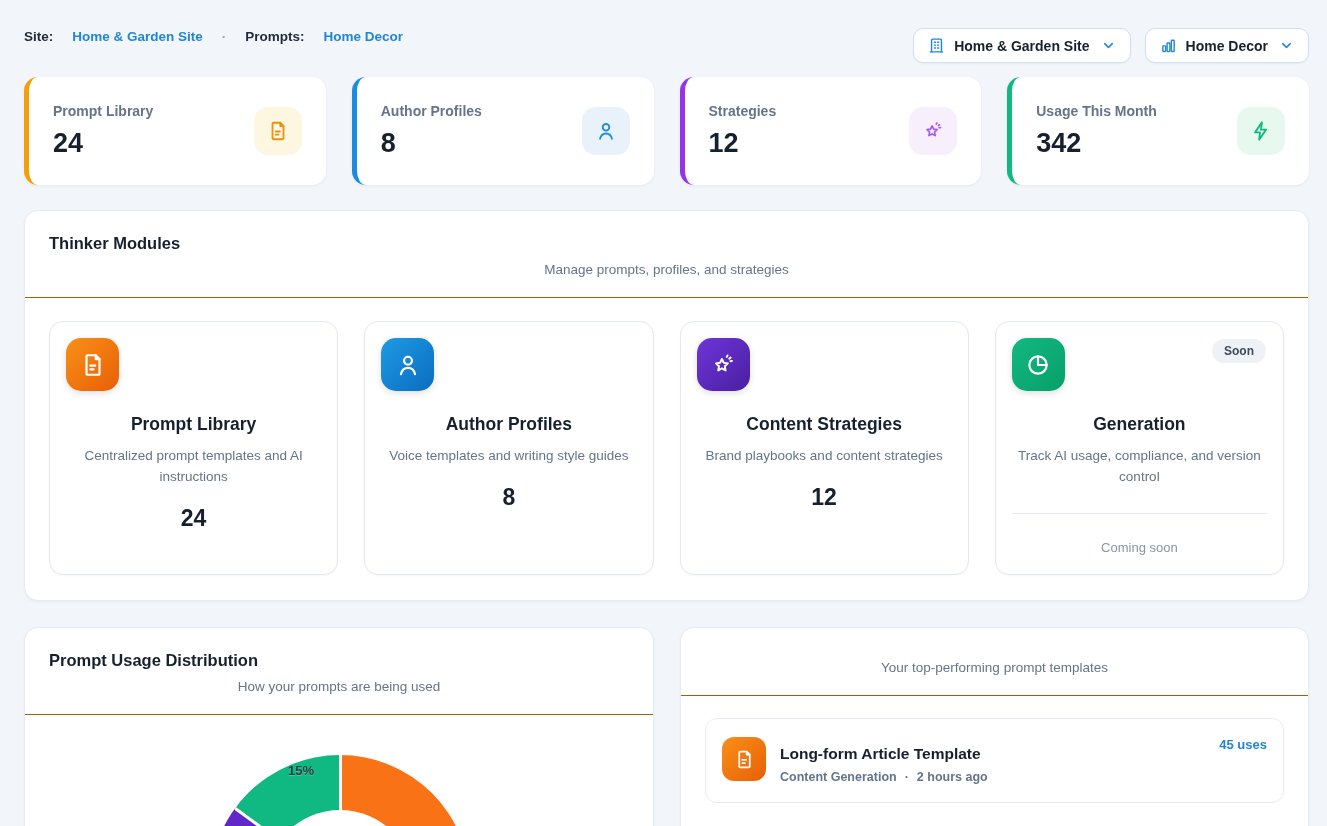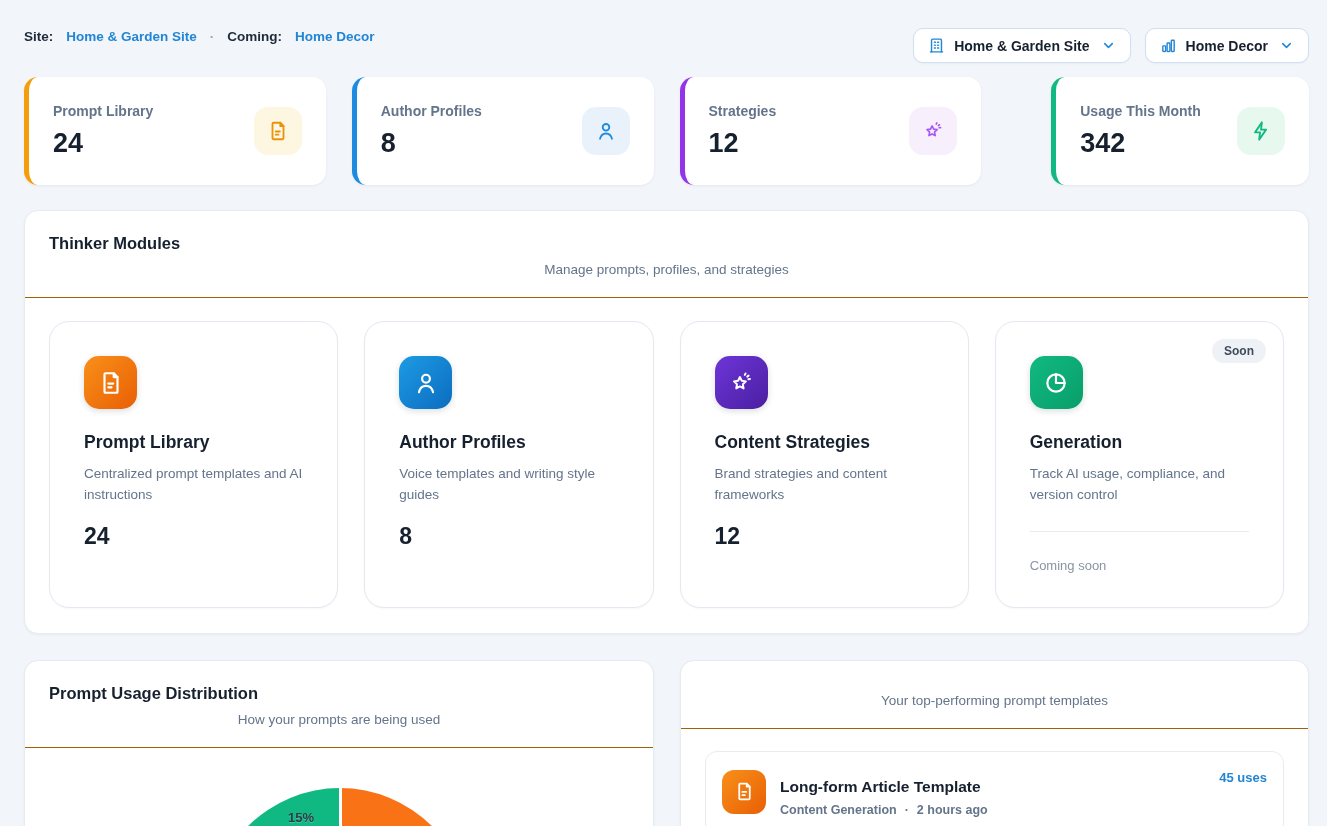--- a/index.html
+++ b/index.html
@@ -3,21 +3,21 @@
 <meta charset="utf-8">
 <style>
   * { margin:0; padding:0; box-sizing:border-box; }
   html,body { width:1327px; height:826px; overflow:hidden; }
   body { font-family:"Liberation Sans","DejaVu Sans",sans-serif; background:#f2f5f9; color:#16202e; }
   .page { position:relative; width:1327px; height:826px; overflow:hidden; }
 
   
   .topbar { display:flex; justify-content:space-between; align-items:flex-start; padding:20px 18px 12px 24px; }
   .page-title { font-size:25px; font-weight:800; letter-spacing:-0.3px; color:#16202e; }
-  .subtitle-row { display:flex; align-items:center; gap:13px; margin-top:9px; font-size:13.5px; font-weight:700; }
+  .subtitle-row { display:flex; align-items:center; gap:19px; margin-top:9px; font-size:13.5px; font-weight:700; }
   .subtitle-row .lbl { color:#1f2a3a; }
   .subtitle-row a { color:#2186d5; text-decoration:none; cursor:pointer; }
   .subtitle-row .dot { color:#9aa6b5; font-weight:700; }
   .selector-row { display:flex; gap:14px; margin-top:8px; }
   .selector-btn { display:flex; align-items:center; gap:9px; background:#ffffff; border:1px solid #cfe0f2;
                   border-radius:10px; padding:8px 14px; height:35px; cursor:pointer;
                   font-size:14px; font-weight:700; color:#16202e; box-shadow:0 1px 2px rgba(16,24,40,.04); }
   .selector-btn .b-icon { color:#2186d5; display:flex; }
   .selector-btn .chev { color:#2186d5; display:flex; margin-left:2px; }
 
@@ -31,22 +31,22 @@
   .stat-iconbox { width:48px; height:48px; border-radius:14px; display:flex; align-items:center; justify-content:center; }
   .stat-iconbox svg { width:22px; height:22px; }
 
   
   .modules-card { width:1285px; margin:25px 0 0 24px; background:#fff; border:1px solid #e7ecf2;
                   border-radius:14px; box-shadow:0 1px 3px rgba(16,24,40,.05); }
   .section-head { padding:23px 24px 20px 24px; border-bottom:1px solid #a16207; }
   .section-title { font-size:16.5px; font-weight:700; color:#16202e; }
   .section-sub { font-size:13.5px; color:#64748b; margin-top:9px;text-align:center; }
   .modules-grid { display:grid; grid-template-columns:repeat(4,1fr); gap:26px; padding:23px 24px 25px 24px; }
-  .module-card { position:relative; background:#fff; border:1px solid #e3e9f0; border-radius:20px;
-                 padding:34px; min-height:254px; cursor:pointer; box-shadow:0 1px 2px rgba(16,24,40,.03); }
+  .module-card { position:relative; background:#fff; border:1px solid #e3e9f0; border-radius:14px;
+                 padding:16px; min-height:254px; cursor:pointer; box-shadow:0 1px 2px rgba(16,24,40,.03);text-align:center; }
   .module-iconbox { width:53px; height:53px; border-radius:15px; display:flex; align-items:center;
                     justify-content:center; color:#fff; box-shadow:0 2px 6px rgba(16,24,40,.15); }
   .module-iconbox svg { width:26px; height:26px; }
   .module-title { font-size:17.5px; font-weight:800; color:#16202e; margin-top:23px; }
   .module-desc { font-size:13.5px; color:#64748b; line-height:1.55; margin-top:11px; }
   .module-count { font-size:23px; font-weight:800; color:#16202e; margin-top:17px; }
   .soon-badge { position:absolute; top:17px; right:17px; background:#eef2f7; color:#3f4a5a;
                 font-size:12px; font-weight:700; padding:5px 12px; border-radius:999px; }
   .module-divider { border:none; border-top:1px solid #e7ecf2; margin-top:25px; }
   .module-footer { font-size:13px; color:#8a94a6; margin-top:26px; }
@@ -56,21 +56,21 @@
   .panel { background:#fff; border:1px solid #e7ecf2; border-radius:14px; height:440px;
            box-shadow:0 1px 3px rgba(16,24,40,.05); overflow:hidden; position:relative; }
 
   
   .donut-wrap { position:absolute; left:185px; top:127px; width:260px; height:260px; }
   .donut { position:relative; width:260px; height:260px; border-radius:50%; }
   .donut-divider { position:absolute; left:calc(50% - 1.5px); top:0; width:3px; height:50%;
                    transform-origin:50% 100%; background:#fff; z-index:1; }
   .donut-hole { position:absolute; left:55px; top:55px; width:150px; height:150px; border-radius:50%;
                 background:#fff; z-index:2; }
-  .donut-label { position:absolute; left:78px; top:22px; z-index:3; font-size:13px; font-weight:800;
+  .donut-label { position:absolute; left:78px; top:8px; z-index:3; font-size:13px; font-weight:800;
                  color:#2f3b4c; text-shadow:0 1px 1px rgba(255,255,255,.25); }
 
   
   .prompt-list { padding:22px 24px; }
   .prompt-item { display:flex; align-items:center; gap:14px; border:1px solid #e7ecf2; border-radius:12px;
                  padding:15px 16px 18px 16px; cursor:pointer; background:#fff; }
   .prompt-iconbox { width:44px; height:44px; border-radius:12px; display:flex; align-items:center;
                     justify-content:center; color:#fff; flex:0 0 auto; }
   .prompt-iconbox svg { width:21px; height:21px; }
   .prompt-texts { flex:1 1 auto; }
@@ -84,21 +84,21 @@
 <body>
 
 <div class="page">
 
   <div class="topbar">
     <div>
       <div class="subtitle-row">
         <span class="lbl">Site:</span>
         <a>Home &amp; Garden Site</a>
         <span class="dot">·</span>
-        <span class="lbl">Coming:</span>
+        <span class="lbl">Prompts:</span>
         <a>Home Decor</a>
       </div>
     </div>
     <div class="selector-row">
       <button class="selector-btn">
         <span class="b-icon">
           <svg width="17" height="17" viewBox="0 0 24 24" fill="none" stroke="currentColor" stroke-width="2" stroke-linecap="round" stroke-linejoin="round">
             <path d="M5 21V4.5A1.5 1.5 0 0 1 6.5 3h11A1.5 1.5 0 0 1 19 4.5V21"></path>
             <line x1="3.5" y1="21" x2="20.5" y2="21"></line>
             <path d="M9 7.5h1.5M13.5 7.5H15M9 11.5h1.5M13.5 11.5H15M9 15.5h1.5M13.5 15.5H15"></path>
@@ -165,21 +165,21 @@
         <div class="stat-value">12</div>
       </div>
       <div class="stat-iconbox" style="background-color: rgb(247, 240, 252); color: rgb(168, 85, 247);">
         <svg viewBox="0 0 24 24" fill="none" stroke="currentColor" stroke-width="1.8" stroke-linecap="round" stroke-linejoin="round">
           <path d="M11 6.5l1.7 3.4 3.8.6-2.8 2.7.7 3.8-3.4-1.8-3.4 1.8.7-3.8L5.5 10.5l3.8-.6z"></path>
           <path d="M16.2 3.2l-.7 1.3M19 5.2l-1.2.9M20.3 8.3l-1.5.2"></path>
         </svg>
       </div>
     </div>
 
-    <div class="stat-card" style="border-left-color: rgb(16, 185, 129); margin-left: 44px;">
+    <div class="stat-card" style="border-left-color: rgb(16, 185, 129);">
       <div>
         <div class="stat-label">Usage This Month</div>
         <div class="stat-value">342</div>
       </div>
       <div class="stat-iconbox" style="background-color: rgb(231, 248, 239); color: rgb(16, 185, 129);">
         <svg viewBox="0 0 24 24" fill="none" stroke="currentColor" stroke-width="2" stroke-linecap="round" stroke-linejoin="round">
           <path d="M13 2.5 5.5 13.5H11l-1 8 7.5-11H12z"></path>
         </svg>
       </div>
     </div>
@@ -219,21 +219,21 @@
       </div>
 
       <div class="module-card">
         <div class="module-iconbox" style="background: linear-gradient(135deg, rgb(109, 53, 217), rgb(74, 31, 160));">
           <svg viewBox="0 0 24 24" fill="none" stroke="currentColor" stroke-width="1.8" stroke-linecap="round" stroke-linejoin="round">
             <path d="M11 6.5l1.7 3.4 3.8.6-2.8 2.7.7 3.8-3.4-1.8-3.4 1.8.7-3.8L5.5 10.5l3.8-.6z"></path>
             <path d="M16.2 3.2l-.7 1.3M19 5.2l-1.2.9M20.3 8.3l-1.5.2"></path>
           </svg>
         </div>
         <div class="module-title">Content Strategies</div>
-        <div class="module-desc">Brand strategies and content frameworks</div>
+        <div class="module-desc">Brand playbooks and content strategies</div>
         <div class="module-count">12</div>
       </div>
 
       <div class="module-card">
         <span class="soon-badge">Soon</span>
         <div class="module-iconbox" style="background: linear-gradient(135deg, rgb(18, 185, 129), rgb(8, 158, 106));">
           <svg viewBox="0 0 24 24" fill="none" stroke="currentColor" stroke-width="2" stroke-linecap="round" stroke-linejoin="round">
             <circle cx="12" cy="12" r="8"></circle>
               <path d="M12 4v8h8"></path>
           </svg>

